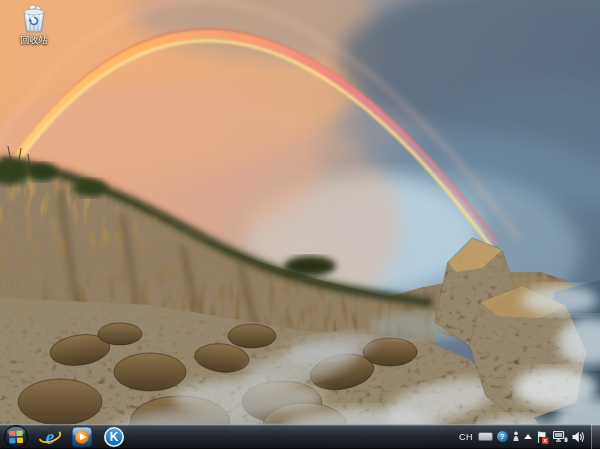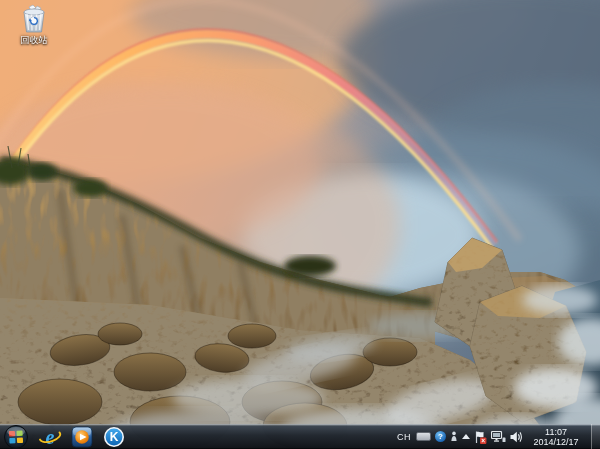--- a/index.html
+++ b/index.html
@@ -331,20 +331,16 @@
           <rect x="11.5" y="6.5" width="3" height="4.5" rx="0.6" fill="#cfd6dd"></rect>
         </svg>
       </span>
       <span class="tray-ic">
         <svg viewBox="0 0 13 12" width="13" height="12">
           <polygon points="0.5,4 3,4 6.8,0.8 6.8,11.2 3,8 0.5,8" fill="#e8edf1"></polygon>
           <path d="M8.4 3.2 Q10.2 6 8.4 8.8" fill="none" stroke="#e8edf1" stroke-width="1.1"></path>
           <path d="M10 1.4 Q12.8 6 10 10.6" fill="none" stroke="#e8edf1" stroke-width="1.1"></path>
         </svg>
       </span>
-      <div class="clock">
-        <div>11:07</div>
-        <div>2014/12/17</div>
-      </div>
       <div class="show-desktop"></div>
     </div>
   </div>
 </div>
 
 </body></html>

